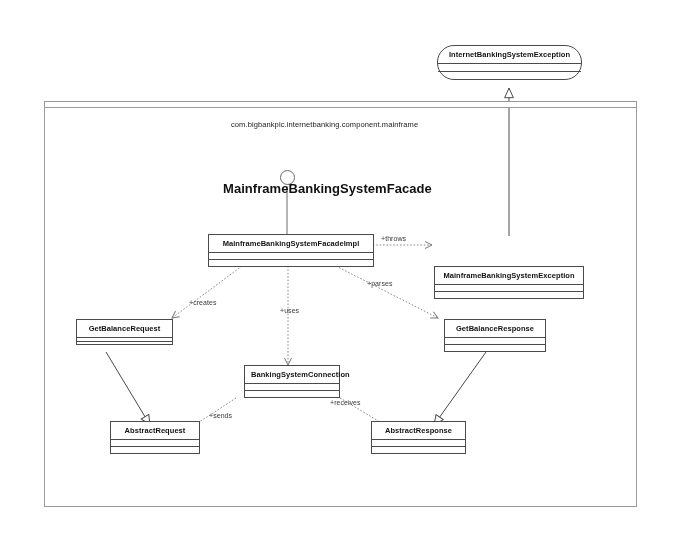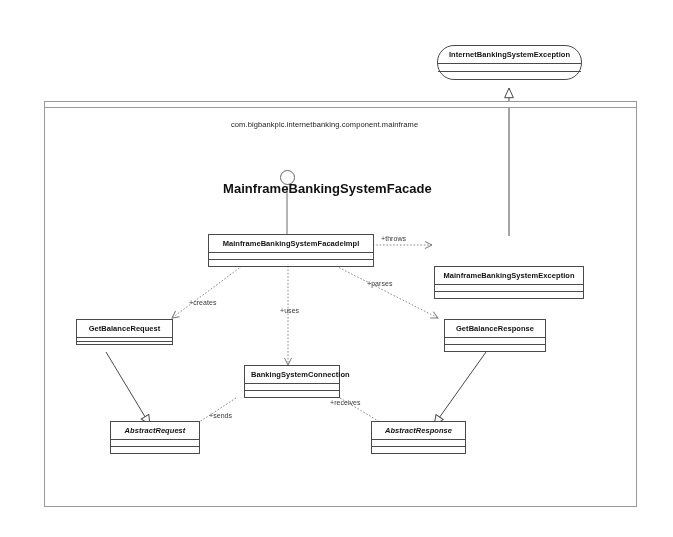--- a/index.html
+++ b/index.html
@@ -64,21 +64,20 @@
     font-weight: bold;
     color: #111111;
     text-align: center;
     padding: 4px 6px 4px 6px;
     white-space: nowrap;
     line-height: 9px;
     border-bottom: 1px solid #4a4a4a;
     letter-spacing: 0.05px;
   }
   .uml-class.abstract .uml-name {
-    font-style: italic;
     font-weight: bold;
   }
   .uml-attrs {
     height: 7px;
     border-bottom: 1px solid #4a4a4a;
   }
   .uml-ops {
     height: 7px;
   }
 

